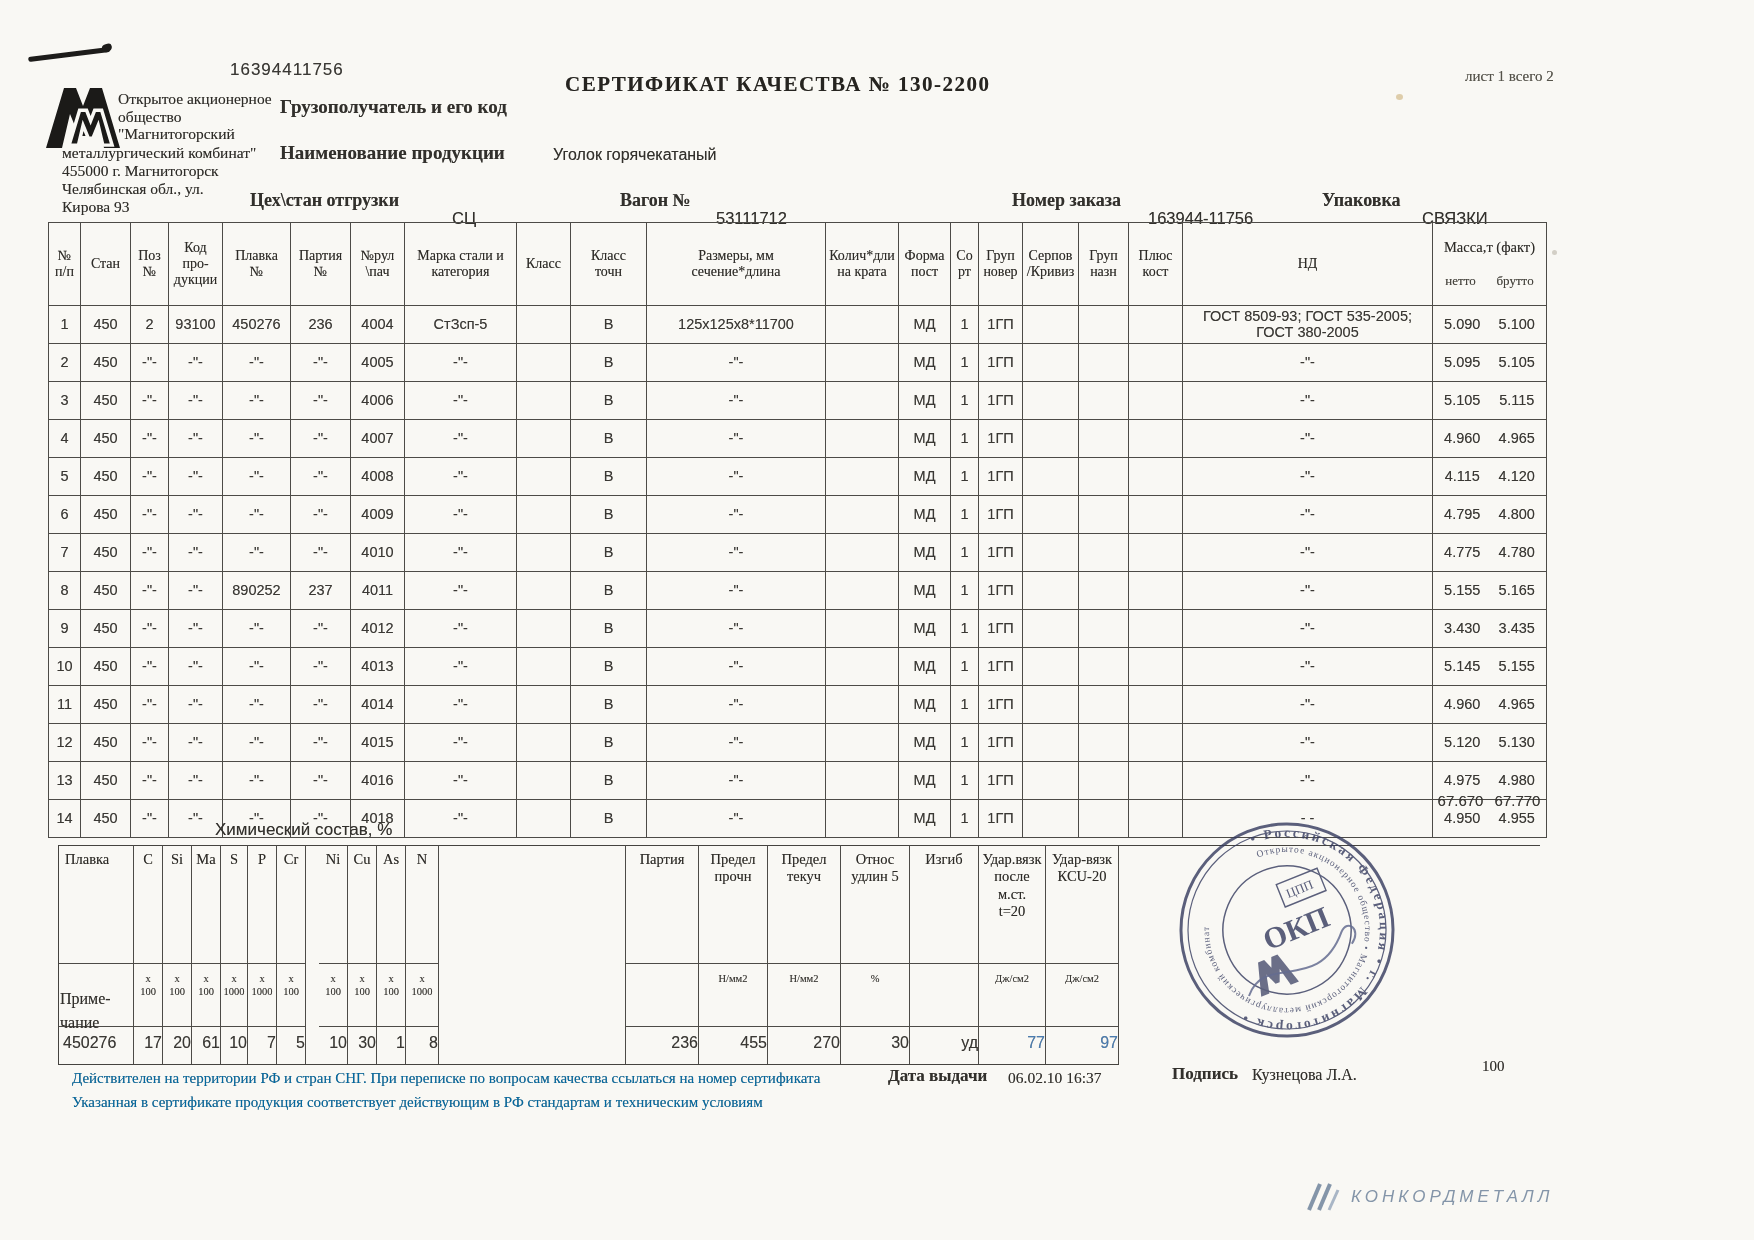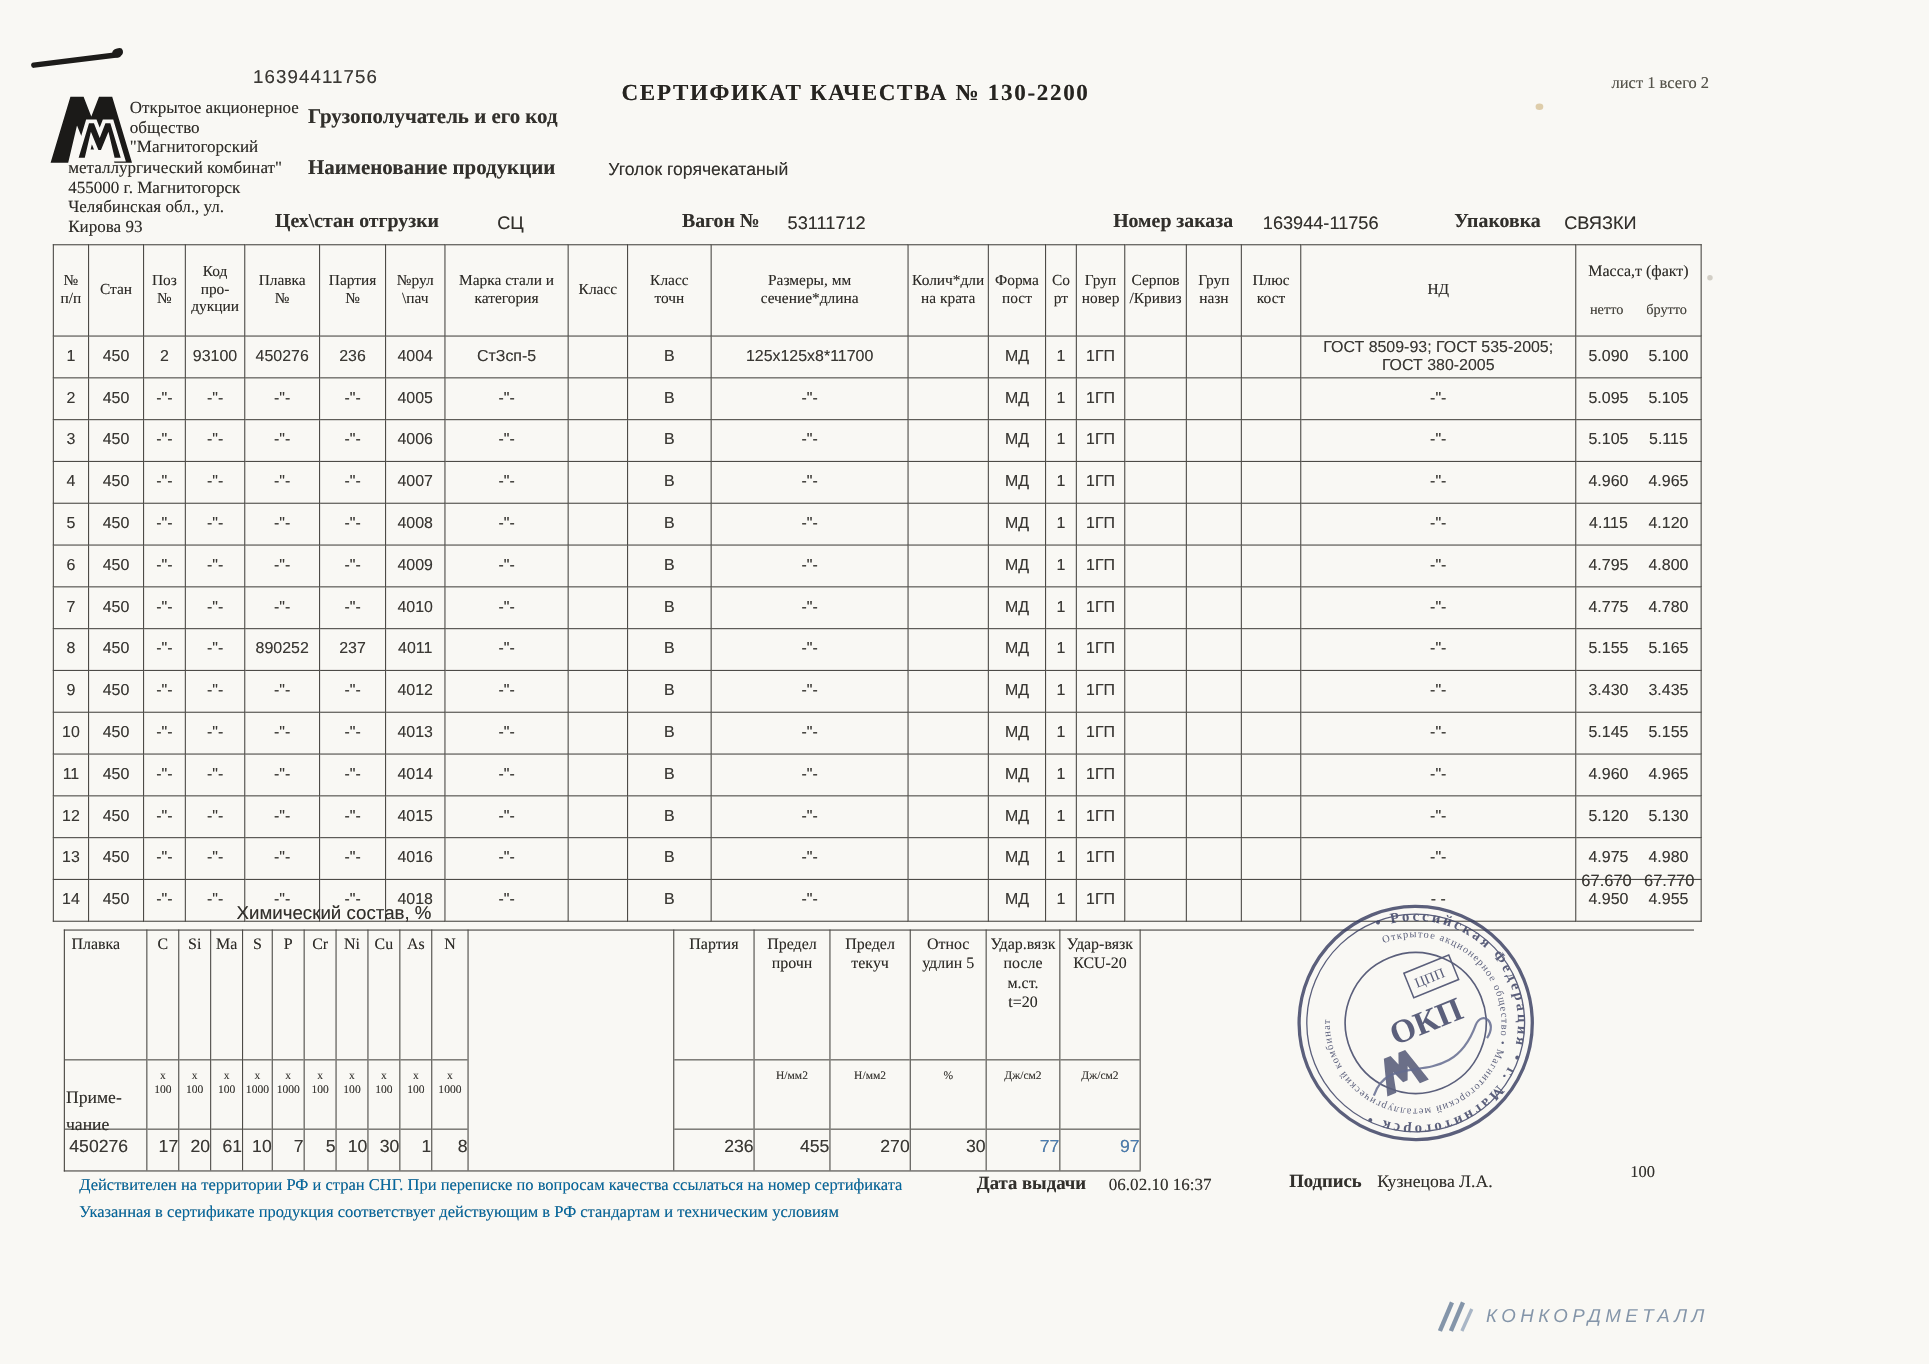--- a/index.html
+++ b/index.html
@@ -17,21 +17,21 @@
   #doc-title{left:565px;top:72px;font-size:21px;font-weight:bold;letter-spacing:1.5px;color:#262420;}
   #sheet-info{left:1465px;top:68px;font-size:15px;color:#55534a;}
   #consignee-label{left:280px;top:96px;font-size:19px;font-weight:bold;}
   #product-label{left:280px;top:142px;font-size:19px;font-weight:bold;}
   #product-value{left:553px;top:146px;font-size:16px;font-family:"Liberation Sans",sans-serif;}
   .co-line{left:118px;font-size:15.5px;color:#2f2d29;}
   .co-line2{left:62px;font-size:15.5px;color:#2f2d29;}
 
   
   .ship-label{font-size:18px;font-weight:bold;top:190px;}
-  .ship-value{font-size:16.5px;top:194px;font-family:"Liberation Sans",sans-serif;}
+  .ship-value{font-size:16.5px;top:209px;font-family:"Liberation Sans",sans-serif;}
 
   
   #main-table-wrap{left:48px;top:222px;}
   table.main{border-collapse:collapse;table-layout:fixed;width:1498px;}
   table.main th, table.main td{
     border:1px solid #4d4b47;
     padding:0 2px;
     text-align:center;
     vertical-align:middle;
     overflow:hidden;
@@ -551,21 +551,21 @@
       <div class="ch-mult fuzz">х
 1000</div>
       <div class="ch-val fuzz">7</div>
     </div>
     <div class="chem-col" style="width: 28px;">
       <div class="ch-head fuzz">Cr</div>
       <div class="ch-mult fuzz">х
 100</div>
       <div class="ch-val fuzz">5</div>
     </div>
-    <div class="chem-col" style="width: 28px;">
+    <div class="chem-col" style="width: 28px; margin-left: 13px;">
       <div class="ch-head fuzz">Ni</div>
       <div class="ch-mult fuzz">х
 100</div>
       <div class="ch-val fuzz">10</div>
     </div>
     <div class="chem-col" style="width: 28px;">
       <div class="ch-head fuzz">Cu</div>
       <div class="ch-mult fuzz">х
 100</div>
       <div class="ch-val fuzz">30</div>
@@ -602,20 +602,25 @@
       <div class="ch-head fuzz">Предел
 текуч</div>
       <div class="ch-mult fuzz">Н/мм2</div>
       <div class="ch-val fuzz">270</div>
     </div>
     <div class="chem-col" style="width: 68px;">
       <div class="ch-head fuzz">Относ
 удлин 5</div>
       <div class="ch-mult fuzz">%</div>
       <div class="ch-val fuzz">30</div>
+    </div>
+    <div class="chem-col" style="width: 68px;">
+      <div class="ch-head fuzz">Изгиб</div>
+      <div class="ch-mult fuzz"></div>
+      <div class="ch-val fuzz">уд</div>
     </div>
     <div class="chem-col" style="width: 66px;">
       <div class="ch-head fuzz">Удар.вязк
 после м.ст.
 t=20</div>
       <div class="ch-mult fuzz">Дж/см2</div>
       <div class="ch-val fuzz ink">77</div>
     </div>
     <div class="chem-col" style="width: 72px;">
       <div class="ch-head fuzz">Удар-вязк

